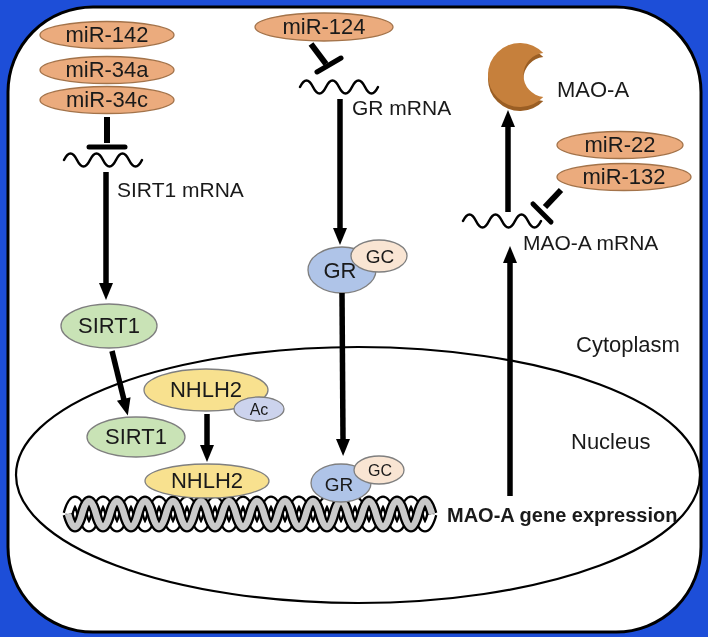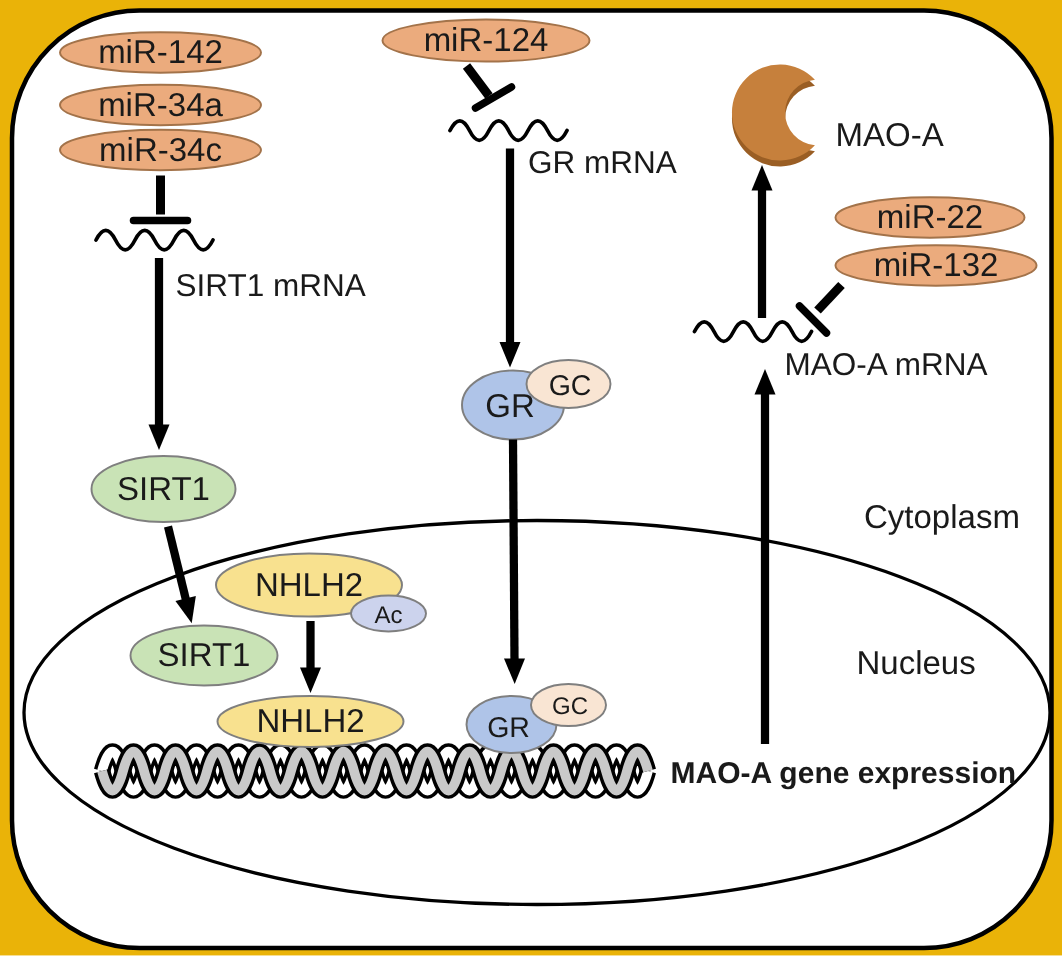--- a/index.html
+++ b/index.html
@@ -1,16 +1,16 @@
 <!DOCTYPE html>
 <html><head>
 <meta charset="utf-8">
 <style>
   html,body{margin:0;padding:0;background:#ffffff;}
-  .stage{position:relative;width:708px;height:637px;background:#eab308;overflow:hidden;
+  .stage{position:relative;width:708px;height:637px;background:#1d4ed8;overflow:hidden;
          font-family:"Liberation Sans", sans-serif;text-align:right;}
   svg{display:block;}
   text{fill:#1a1a1a;font-family:"Liberation Sans", sans-serif;}
   .lbl{font-size:21px;}
   .lbl-lg{font-size:22px;}
   .lbl-bold{font-size:20px;font-weight:bold;}
   .oval-lbl{font-size:22px;text-anchor:middle;}
   .oval-lbl-sm{font-size:19px;text-anchor:middle;}
   .oval-lbl-xs{font-size:16px;text-anchor:middle;}
   .thick{stroke:#000;stroke-width:5.5;fill:none;}

